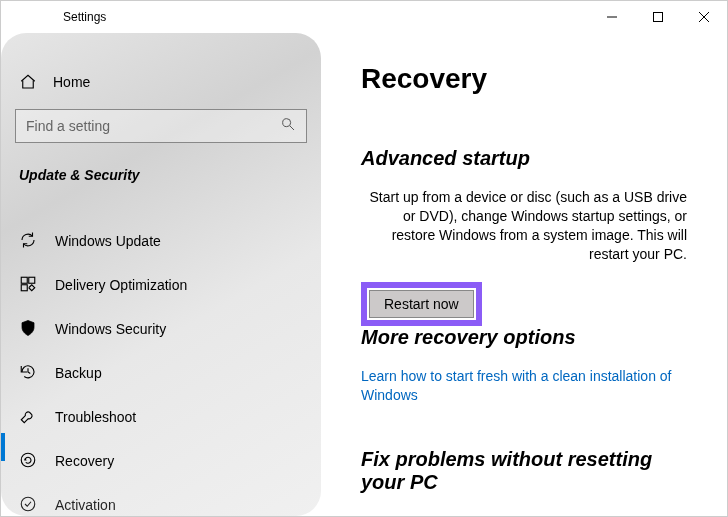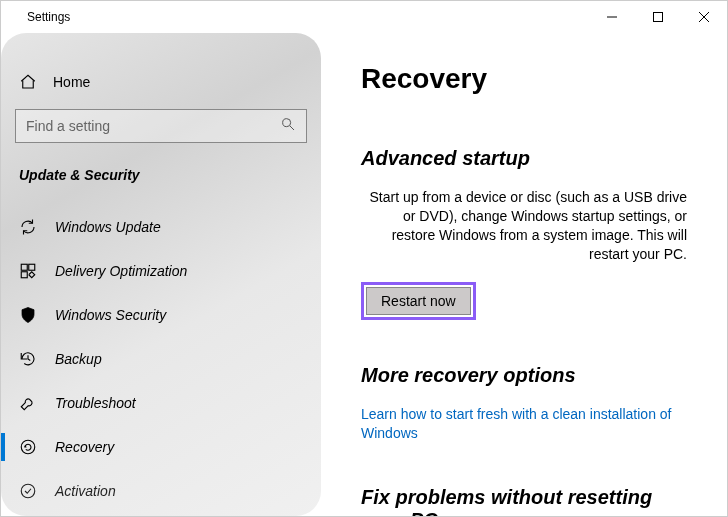--- a/index.html
+++ b/index.html
@@ -1,41 +1,41 @@
 <!DOCTYPE html>
 <html><head>
 <meta charset="utf-8">
 <style>
   * { box-sizing: border-box; margin: 0; padding: 0; font-family: "Segoe UI", Arial, sans-serif; }
   body { width: 728px; height: 517px; background: #fff; overflow: hidden; position: relative; display: flex; flex-direction: column; border: 1px solid #ccc; }
-  .titlebar { height: 32px; display: flex; align-items: center; justify-content: space-between; padding-left: 26px; }
+  .titlebar { height: 32px; display: flex; align-items: center; justify-content: space-between; padding-left: 26px; margin-left: 36px; }
   .titlebar-title { font-size: 12px; color: #000; }
   .win-controls { display: flex; }
   .win-btn { width: 46px; height: 32px; display: flex; align-items: center; justify-content: center; }
   .win-btn svg { width: 10px; height: 10px; }
   .body-area { flex: 1; display: flex; overflow: hidden; }
   .sidebar { width: 320px; background: linear-gradient(150deg, #e6e6e6 0%, #d2d2d2 30%, #e8e8e8 60%, #f0f0f0 100%); padding: 0; display: flex; flex-direction: column; position: relative; border-radius: 25px; }
   .home-row { display: flex; align-items: center; gap: 16px; padding: 10px 18px 10px 18px; margin-top: 30px; }
   .home-row .icon { width: 18px; display: flex; justify-content: center; }
   .home-row span.label { font-size: 14px; color: #000; }
   .search-wrap { margin: 8px 14px 18px 14px; }
   .search-box { display: flex; align-items: center; border: 1px solid #888; background: rgba(255,255,255,0.35); height: 34px; padding: 0 10px; justify-content: space-between; }
   .search-box input { border: none; background: transparent; outline: none; font-size: 14px; color: #555; width: 100%; }
   .search-box input::placeholder { color: #666; }
   .category-header { font-weight: 600; font-size: 14px; color: #000; padding: 6px 18px 22px 18px; font-style: italic; }
   .nav-list { display: flex; flex-direction: column; }
-  .nav-item { display: flex; align-items: center; gap: 18px; height: 44px; padding: 0 18px; position: relative; font-style: italic; }
+  .nav-item { display: flex; align-items: flex-end; gap: 18px; height: 44px; padding: 0 18px; position: relative; }
   .nav-item .icon { width: 18px; display: flex; justify-content: center; color: #000; }
   .nav-item .label { font-size: 14px; color: #000; }
   .nav-item.selected::before { content:""; position:absolute; left:0; top:8px; bottom:8px; width:4px; background:#0078d4; }
   .content { flex: 1; padding: 30px 40px 0 40px; overflow: hidden; }
   .page-title { font-size: 28px; font-weight: 600; margin-bottom: 52px; }
   .section-title { font-size: 20px; font-weight: 600; margin-bottom: 18px; font-style: italic; }
   .section-text { font-size: 14px; color: #000; line-height: 1.35; margin-bottom: 18px; text-align: right; }
-  .btn-wrap { display: inline-block; border: 3px solid #8b5cf6; padding: 2px; margin-bottom: 44px; }
+  .btn-wrap { display: inline-block; border: 6px solid #8b5cf6; padding: 2px; }
   .btn { display: inline-block; border: 1px solid #888; background: #ccc9c9; font-size: 14px; padding: 5px 14px; cursor: default; }
   .link { color: #0067c0; font-size: 14px; line-height: 1.4; display: inline-block; margin-bottom: 42px; }
 </style>
 </head>
 <body>
 
 <div class="titlebar">
   <div class="titlebar-title">Settings</div>
   <div class="win-controls">
     <div class="win-btn">

